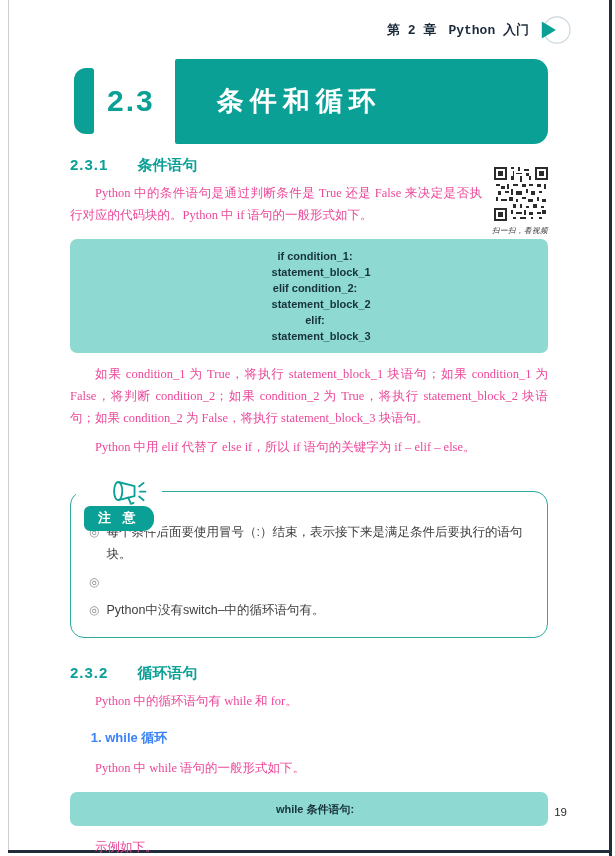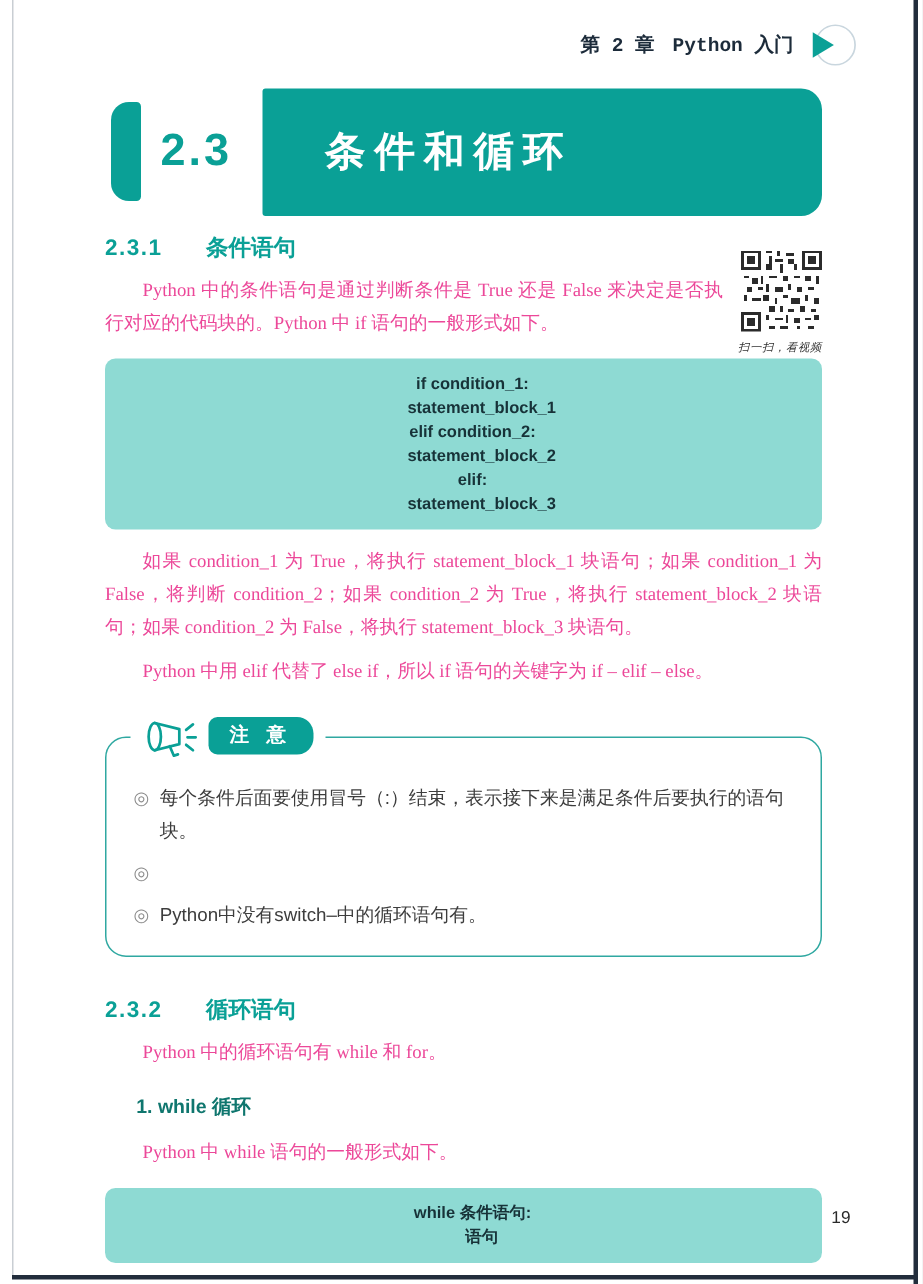--- a/index.html
+++ b/index.html
@@ -82,42 +82,42 @@
     white-space:pre;
   }
 
   
   .note-box {
     position:relative; margin-top:32px;
     border:1.5px solid #2FA8A1; border-radius:14px;
     padding:30px 14px 14px 18px;
   }
   .note-label {
-    position:absolute; top:-14px; left:16px;
-    display:flex; align-items:flex-start; background:#ffffff; padding:0 8px;
+    position:absolute; top:-14px; left:5px;
+    display:flex; align-items:flex-end; background:#ffffff; padding:0 8px;flex-direction:column;
   }
   .megaphone { width:40px; height:28px; margin-right:4px; }
   .note-pill {
     background:#0AA096; color:#ffffff;
     font-family:"Liberation Sans", sans-serif; font-weight:bold;
     font-size:13px; letter-spacing:4px;
     padding:3px 14px 4px 14px; border-radius:6px 11px 11px 6px;
   }
   .note-item {
     display:flex; align-items:flex-start;
     font-family:"Liberation Sans", sans-serif;
     font-size:12.5px; color:#3d3d3d; line-height:1.7; margin-bottom:7px;
   }
   .note-item:last-child { margin-bottom:2px; }
   .note-bullet { color:#8a8a8a; margin-right:7px; font-size:12px; line-height:1.75; }
 
   
   .list-subheading {
     font-family:"Liberation Sans", sans-serif; font-weight:600;
-    font-size:13px; color:#0f766e; margin-top:16px; text-indent:1.6em;
+    font-size:13px; color:#3b82f6; margin-top:16px; text-indent:1.6em;
   }
   .spacer-para { margin-top:11px; }
 
   
   .page-number {
     position:absolute; right:48px; bottom:38px;
     font-family:"Liberation Sans", sans-serif;
     font-size:11.5px; color:#2a2a2a;
   }
 </style>
@@ -264,21 +264,20 @@
     </div>
 
     <p class="body-para">Python 中的循环语句有 while 和 for。</p>
 
     <div class="list-subheading">1. while 循环</div>
 
     <p class="body-para spacer-para">Python 中 while 语句的一般形式如下。</p>
 
     <div class="code-block">
       <div class="code-line">while 条件语句:</div>
-      <div class="code-line">    语句</div>
     </div>
 
     <p class="body-para spacer-para">示例如下。</p>
 
   </div>
 
   <div class="page-number">19</div>
 </div>
 
 </body></html>

